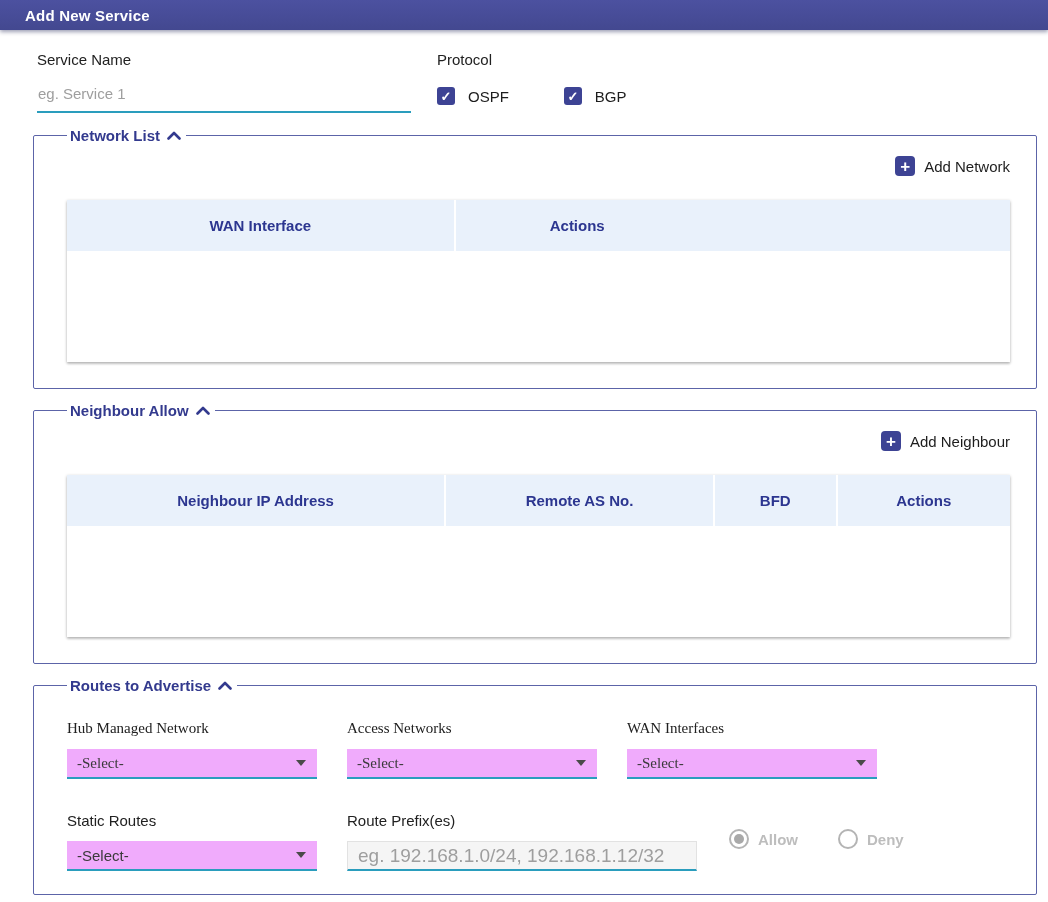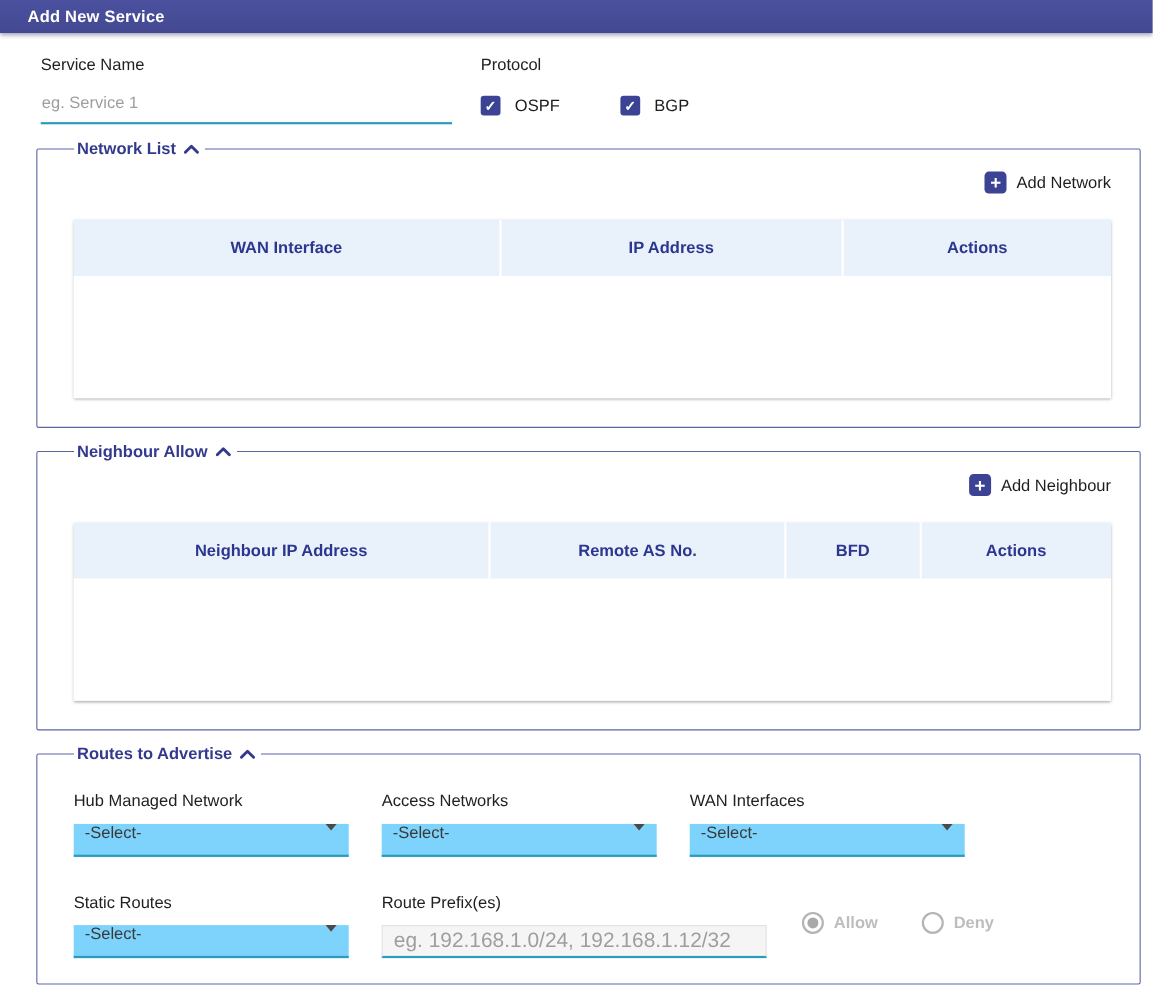--- a/index.html
+++ b/index.html
@@ -175,32 +175,32 @@
   .nb-c2 { width: 28.5%; }
   .nb-c3 { width: 13%; }
   .nb-c4 { width: 18.5%; }
 
   
   .routes-row {
     display: flex;
     gap: 30px;
     align-items: flex-start;
   }
-  .routes-row.first { margin-top: 26px; }
+  .routes-row.first { margin-top: 26px; font-family: Liberation Serif, serif; }
   .routes-row.second { margin-top: 33px; padding-bottom: 23px; }
   .routes-field { width: 250px; }
   .routes-field.wide { width: 350px; }
   .select-box {
     margin-top: 12px;
     height: 30px;
     width: 100%;
-    background: #7dd3fc;
+    background: #f0abfc;
     border-bottom: 2px solid #2a9dbd;
     display: flex;
-    align-items: flex-start;
+    align-items: center;
     justify-content: space-between;
     padding: 0 11px 0 10px;
     cursor: pointer;
   }
   .select-value { font-size: 15px; color: #3a3a3a; }
   .select-arrow {
     width: 0; height: 0;
     border-left: 5px solid transparent;
     border-right: 5px solid transparent;
     border-top: 6px solid #4a4a4a;
@@ -291,21 +291,20 @@
         </svg>
     </span>
   </legend>
   <div class="add-row">
     <span class="plus-btn">+</span>
     <span class="add-label">Add Network</span>
   </div>
   <div class="data-table">
     <div class="thead">
       <div class="th net-c1">WAN Interface</div>
-      <div class="th net-c2">IP Address</div>
       <div class="th net-c3">Actions</div>
     </div>
     <div class="tbody"></div>
   </div>
 </fieldset>
 
 <fieldset class="section" id="neighbour-section">
   <legend class="section-legend">
     <span>Neighbour Allow</span>
     <span class="chevron-up">

